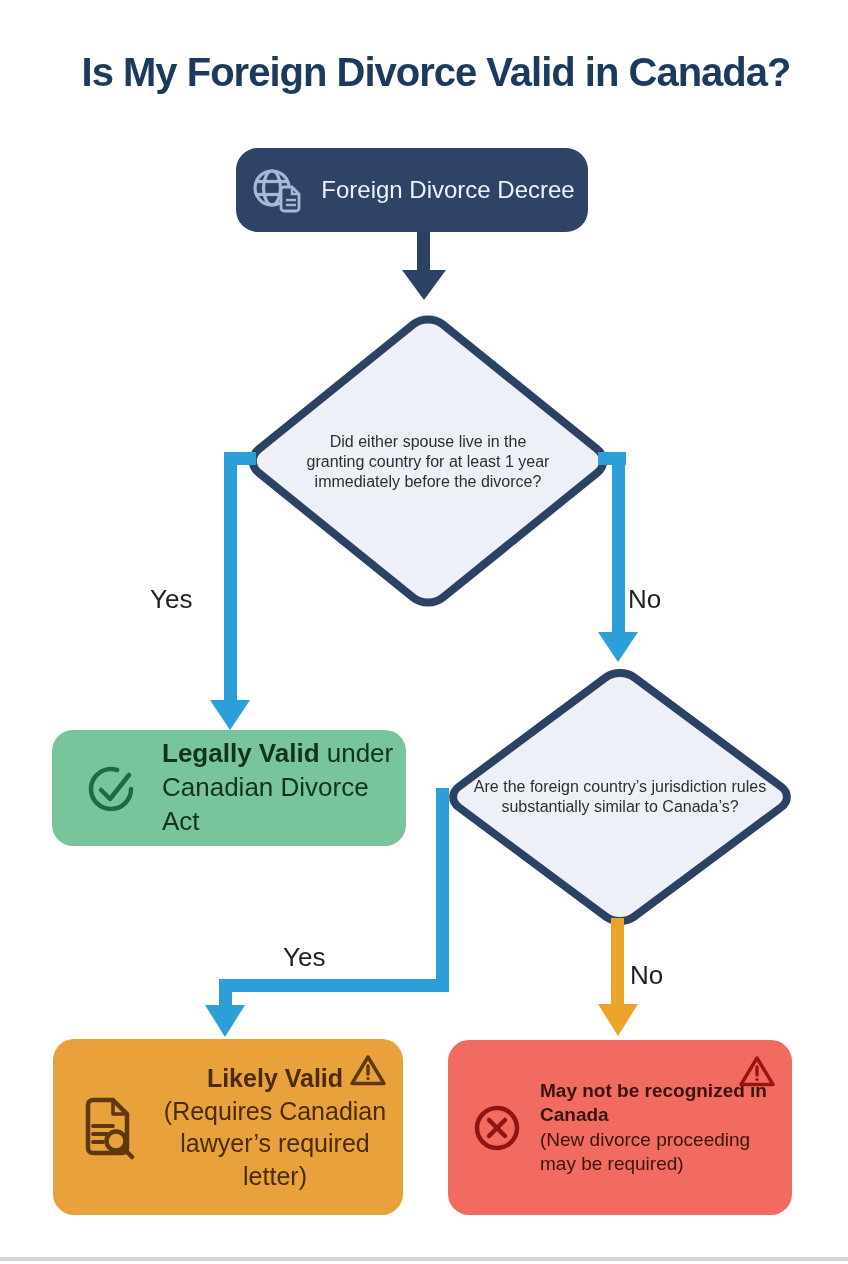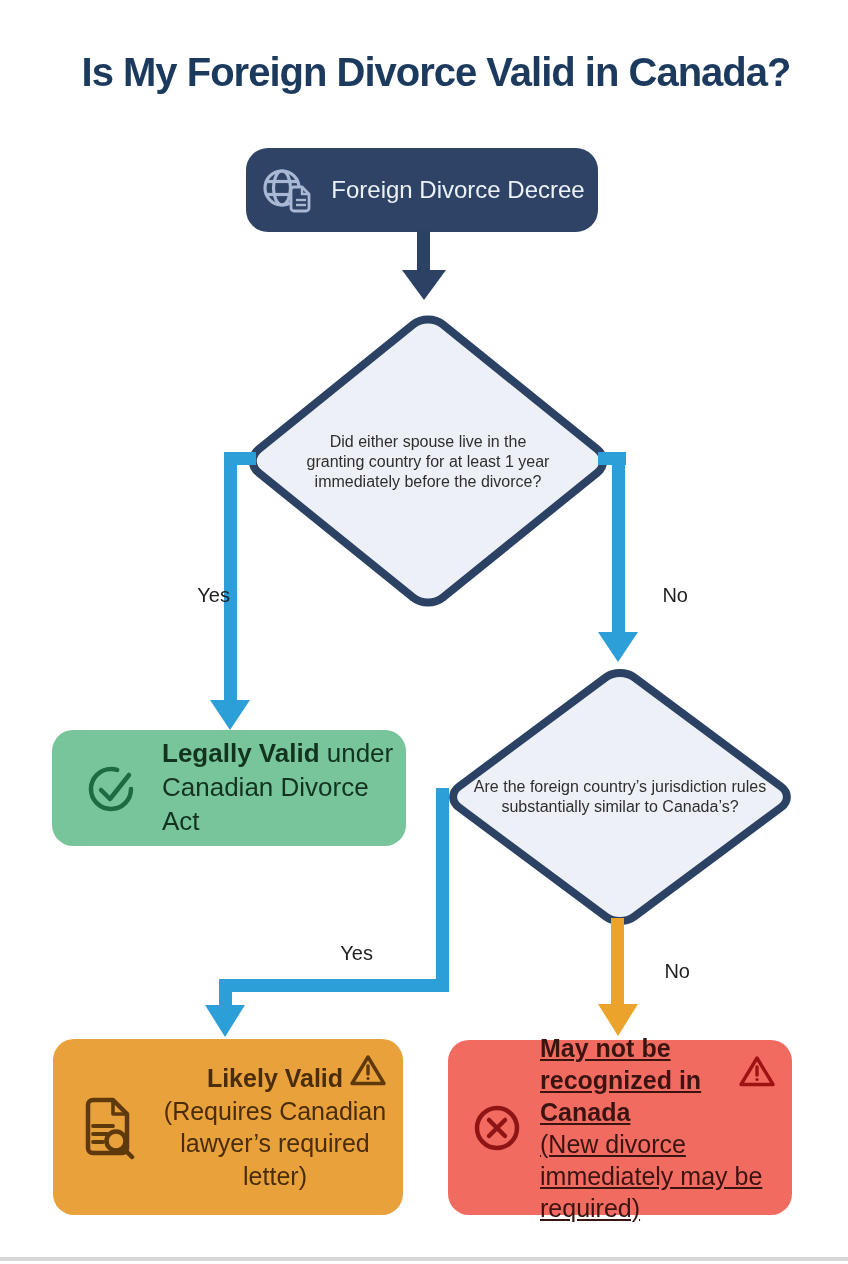--- a/index.html
+++ b/index.html
@@ -6,36 +6,36 @@
   .canvas{
     position:relative;width:848px;height:1264px;background:#ffffff;overflow:hidden;
     font-family:"Liberation Sans", sans-serif;
   }
   .title{
     position:absolute;top:50px;left:12px;width:848px;text-align:center;
     font-size:40px;font-weight:bold;letter-spacing:-1px;color:var(--title);
   }
   
   .start-node{
-    position:absolute;left:246px;top:148px;width:352px;height:84px;
+    position:absolute;left:236px;top:148px;width:352px;height:84px;
     background:var(--navy-box);border-radius:22px;
     display:flex;align-items:center;justify-content:center;gap:16px;
     color:#edf1f8;font-size:24px;
   }
   
   .edge{position:absolute;}
   .seg-blue{background:var(--blue-arrow);}
   .seg-navy{background:var(--navy);}
   .seg-orange{background:var(--orange-arrow);}
   .head{width:0;height:0;position:absolute;}
   .head-navy{border-left:22px solid transparent;border-right:22px solid transparent;border-top:30px solid var(--navy);}
   .head-blue{border-left:20px solid transparent;border-right:20px solid transparent;border-top:30px solid var(--blue-arrow);}
   .head-orange{border-left:20px solid transparent;border-right:20px solid transparent;border-top:32px solid var(--orange-arrow);}
   .edge-label{
-    position:absolute;font-size:20px;color:#1f1f1f;text-align:right;
+    position:absolute;font-size:26px;color:#1f1f1f;text-align:left;
   }
   
   .diamond-text{
     position:absolute;display:flex;align-items:center;justify-content:center;
     text-align:center;font-size:16px;line-height:1.27;color:#2e2e2e;
   }
   
   .outcome{
     position:absolute;border-radius:21px;display:flex;align-items:center;
   }
@@ -46,21 +46,21 @@
   .outcome-green .txt{font-size:26px;line-height:1.3;color:var(--green-text);width:262px;}
   .outcome-orange{
     left:53px;top:1039px;width:350px;height:176px;background:var(--orange-box);
     padding-left:24px;gap:20px;box-sizing:border-box;
   }
   .outcome-orange .txt{font-size:25px;line-height:1.3;color:var(--orange-text);width:236px;text-align:center;}
   .outcome-red{
     left:448px;top:1040px;width:344px;height:175px;background:var(--red-box);
     padding-left:24px;gap:18px;box-sizing:border-box;
   }
-  .outcome-red .txt{font-size:25px;line-height:1.28;color:var(--red-text);width:250px;text-decoration:underline;}
+  .outcome-red .txt{font-size:19px;line-height:1.28;color:var(--red-text);width:250px;}
   .bold{font-weight:bold;}
   .warn{position:absolute;top:14px;right:16px;}
   .bottom-strip{position:absolute;left:0;top:1257px;width:848px;height:4px;background:#d7d7d7;}
 </style>
 </head>
 <body>
 
 <div class="canvas">
 
   <div class="title">Is My Foreign Divorce Valid in Canada?</div>
@@ -161,18 +161,18 @@
     </span>
     <span style="display:flex;">
       <svg width="50" height="50" viewBox="0 0 50 50" fill="none" stroke="#8f1414" stroke-width="4.5" stroke-linecap="round">
         <circle cx="25" cy="25" r="20"></circle>
         <line x1="17" y1="17" x2="33" y2="33"></line>
         <line x1="33" y1="17" x2="17" y2="33"></line>
       </svg>
     </span>
     <div class="txt">
       <span class="bold" style="display:block;">May not be recognized in Canada</span>
-      <span style="display:block;">(New divorce immediately may be required)</span>
+      <span style="display:block;">(New divorce proceeding may be required)</span>
     </div>
   </div>
 
   <div class="bottom-strip"></div>
 </div>
 
 </body></html>

